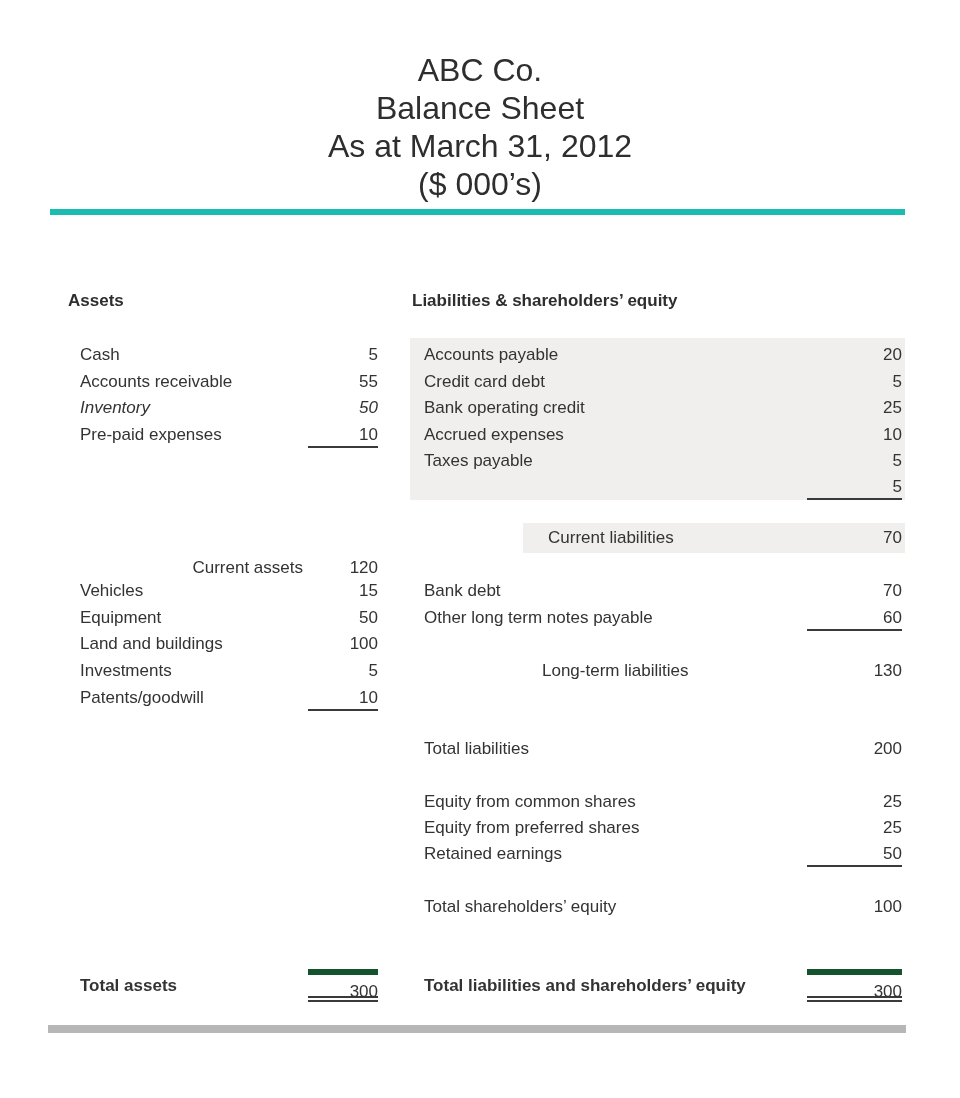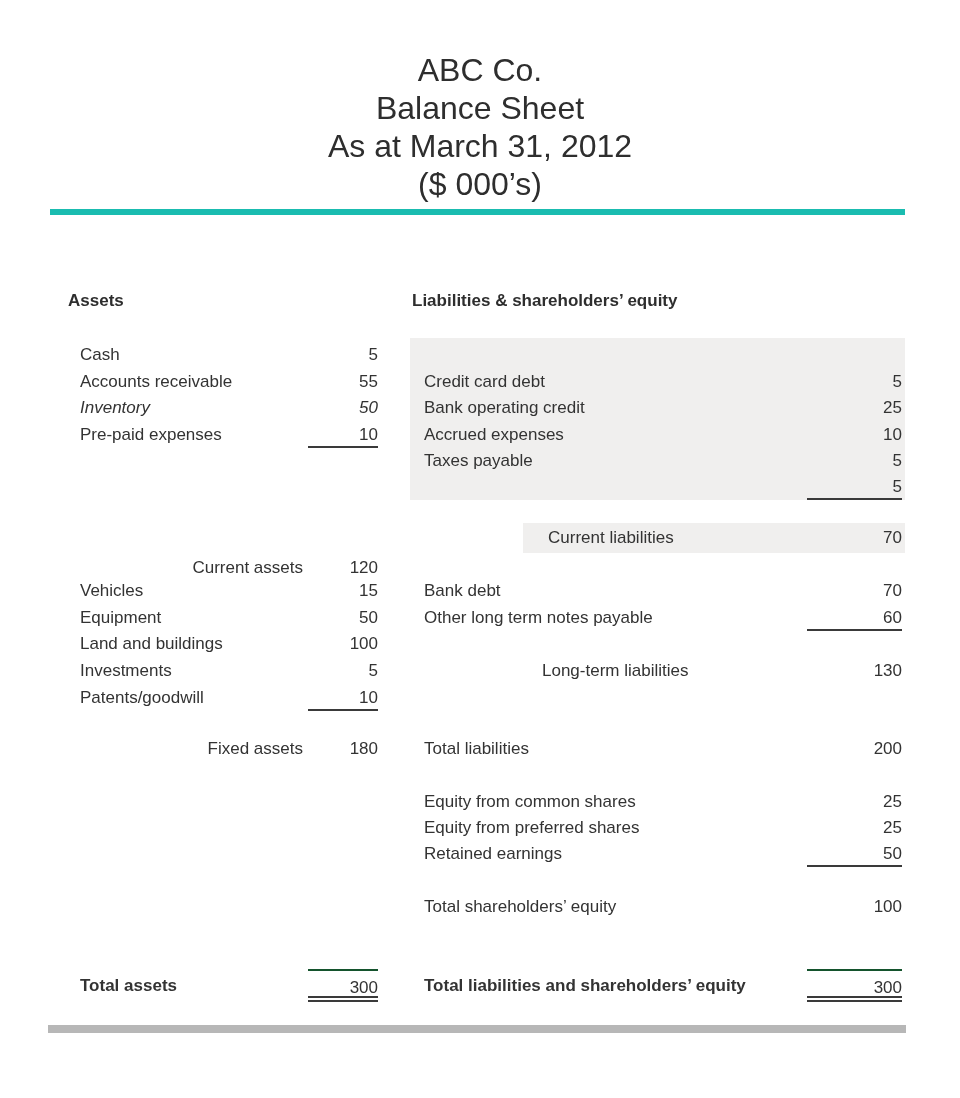--- a/index.html
+++ b/index.html
@@ -40,21 +40,21 @@
   .r-row { left:412px; width:490px; }
   .r-row .num { width:95px; }
   .r-sub .lbl { padding-left:118px; }
 
   
   .num.u1 { border-bottom:2px solid #3a3a3a; }
 
   
   .row.grand { top:969px; height:33px; line-height:33px; }
   .grand .num {
-    border-top:2px solid #14532d;
+    border-top:6px solid #14532d;
     border-bottom:6px double #3a3a3a;
   }
 
   
   #current-liab-block {
     position:absolute; left:410px; top:338px; width:495px; height:162px;
     background:#f0efee;
   }
   #current-liab-subtotal-bg {
     position:absolute; left:523px; top:523px; width:382px; height:30px;
@@ -129,32 +129,32 @@
   </div>
   <div class="row l-row" style="top:657px;">
     <span class="lbl">Investments</span>
     <span class="num">5</span>
   </div>
   <div class="row l-row" style="top:684px;">
     <span class="lbl">Patents/goodwill</span>
     <span class="num u1">10</span>
   </div>
 
-  <div class="row l-row l-sub" style="top:735px;">
-    <span class="lbl">Fixed assets</span>
-    <span class="num">180</span>
-  </div>
 
   <div class="row l-row grand">
     <span class="lbl bold">Total assets</span>
     <span class="num">300</span>
   </div>
 
   <div class="col-header" style="left:412px;">Liabilities &amp; shareholders’ equity</div>
 
+  <div class="row r-row" style="top:341px;">
+    <span class="lbl">Accounts payable</span>
+    <span class="num">20</span>
+  </div>
   <div class="row r-row" style="top:368px;">
     <span class="lbl">Credit card debt</span>
     <span class="num">5</span>
   </div>
   <div class="row r-row" style="top:394px;">
     <span class="lbl">Bank operating credit</span>
     <span class="num">25</span>
   </div>
   <div class="row r-row" style="top:421px;">
     <span class="lbl">Accrued expenses</span>

